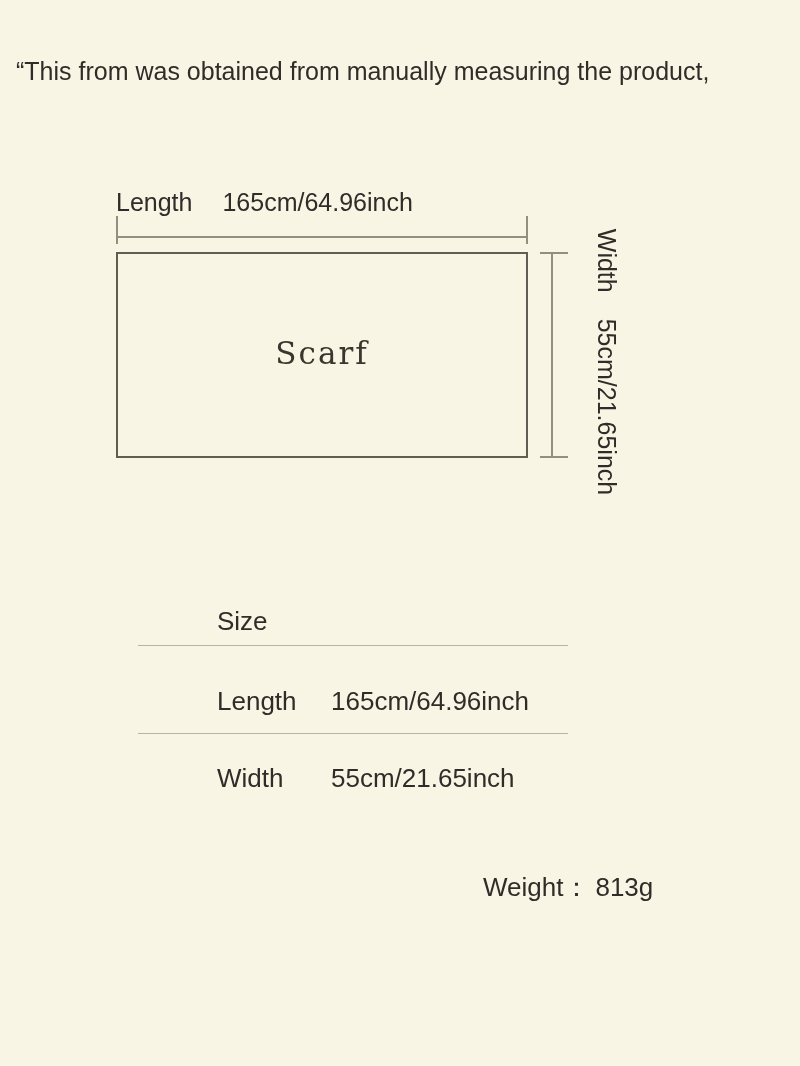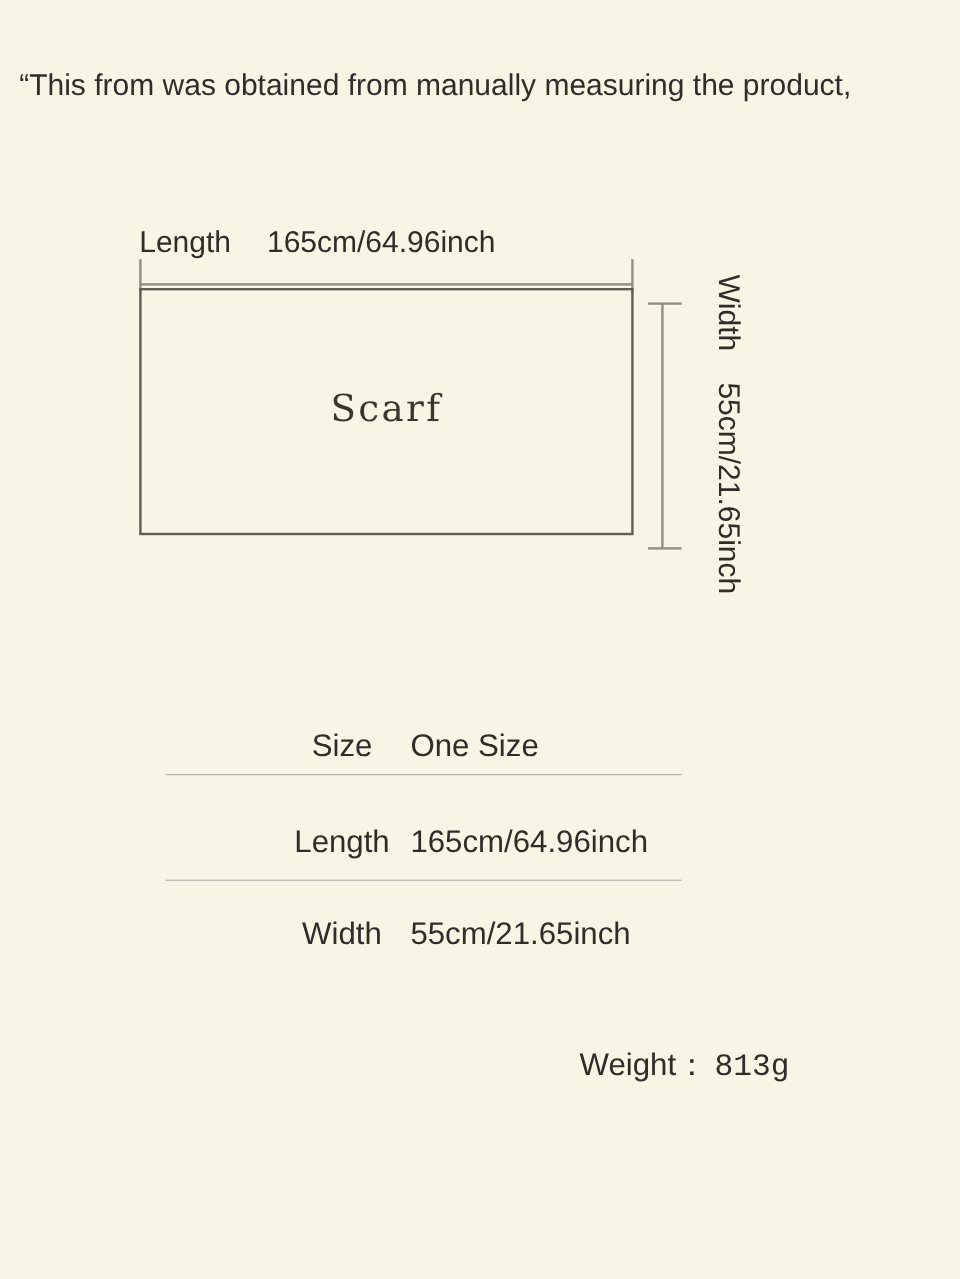--- a/index.html
+++ b/index.html
@@ -49,21 +49,21 @@
     width: 2px;
     height: 28px;
     background: #91907f;
   }
   .h-dim-tick.left  { left: 116px; }
   .h-dim-tick.right { left: 526px; }
 
   .scarf-rect {
     position: absolute;
     left: 116px;
-    top: 240px;
+    top: 252px;
     width: 412px;
     height: 206px;
     border: 2px solid #615d52;
     display: flex;
     align-items: center;
     justify-content: center;
   }
   .scarf-rect .product-name {
     font-family: "DejaVu Serif", "Liberation Serif", serif;
     font-size: 31px;
@@ -102,27 +102,26 @@
     justify-content: center;
     font-size: 25px;
     white-space: nowrap;
   }
   .width-label .lbl { margin-right: 26px; }
 
   
   .size-table { position: absolute; left: 138px; top: 0; width: 430px; }
   .st-row {
     position: absolute;
-    left: 12px;
+    left: 1px;
     width: 430px;
     display: flex;
     font-size: 26px;
     line-height: 36px;
     white-space: nowrap;
-    text-align: center;
   }
   .st-row .st-label { margin-left: 78px; width: 114px; }
   .st-row.r1 { top: 603px; }
   .st-row.r2 { top: 683px; }
   .st-row.r3 { top: 760px; }
   .st-divider {
     position: absolute;
     left: 0;
     width: 430px;
     height: 1px;
@@ -133,21 +132,21 @@
 
   
   .weight-line {
     position: absolute;
     left: 483px;
     top: 872px;
     font-size: 26px;
     line-height: 30px;
     white-space: nowrap;
   }
-  .weight-line .wv { margin-left: 6px; font-family: Liberation Mono, monospace; }
+  .weight-line .wv { margin-left: 6px; }
 </style>
 </head>
 <body>
 
 <div class="disclaimer">
   <div>“This from was obtained from manually measuring the product,</div>
 </div>
 
 <div class="length-label">
   <span class="lbl">Length</span><span>165cm/64.96inch</span>
@@ -166,21 +165,20 @@
 <div class="v-dim-cap bottom"></div>
 
 <div class="width-label">
   <span class="lbl">Width</span>
     <span>55cm/21.65inch</span>
 </div>
 
 <div class="size-table">
   <div class="st-row r1">
     <span class="st-label">Size</span>
-    <span class="st-value">One Size</span>
   </div>
   <div class="st-divider d1"></div>
   <div class="st-row r2">
     <span class="st-label">Length</span>
     <span class="st-value">165cm/64.96inch</span>
   </div>
   <div class="st-divider d2"></div>
   <div class="st-row r3">
     <span class="st-label">Width</span>
     <span class="st-value">55cm/21.65inch</span>

